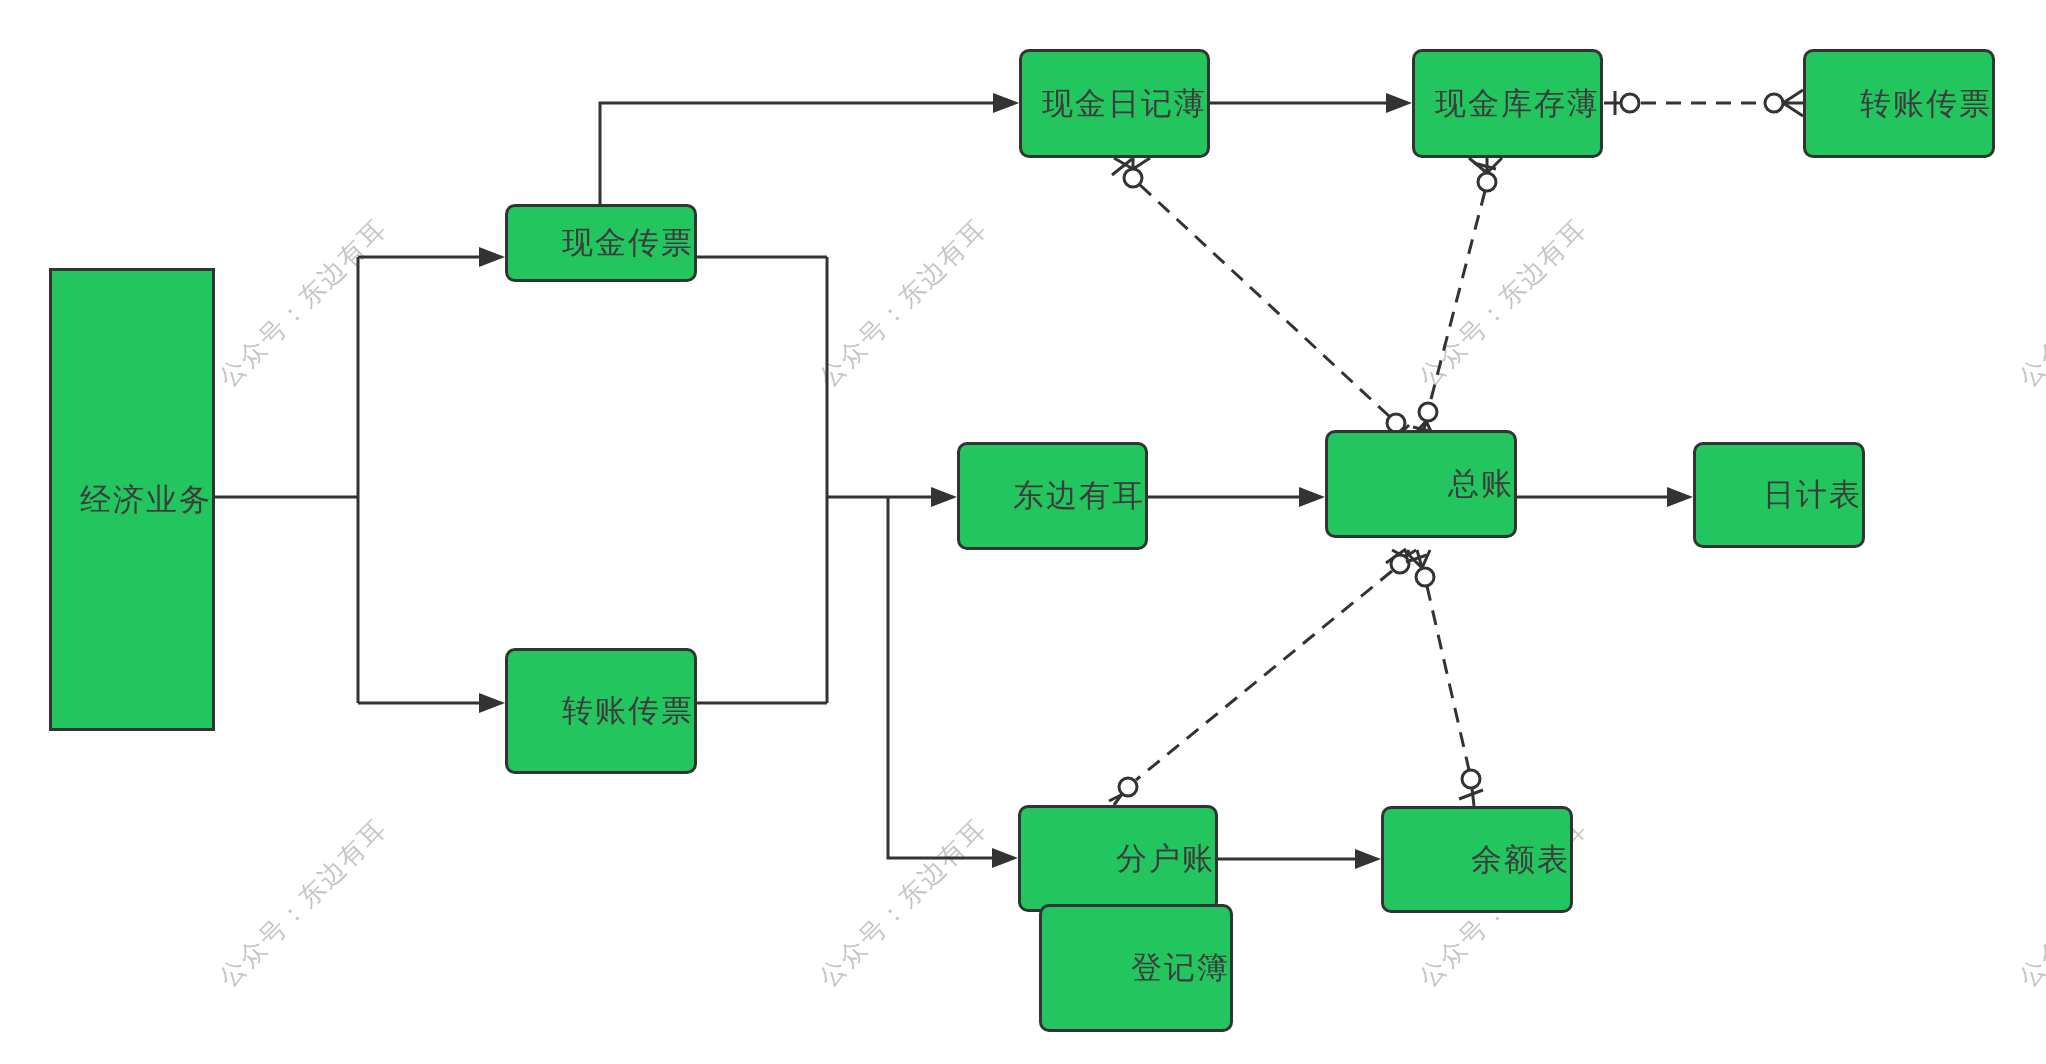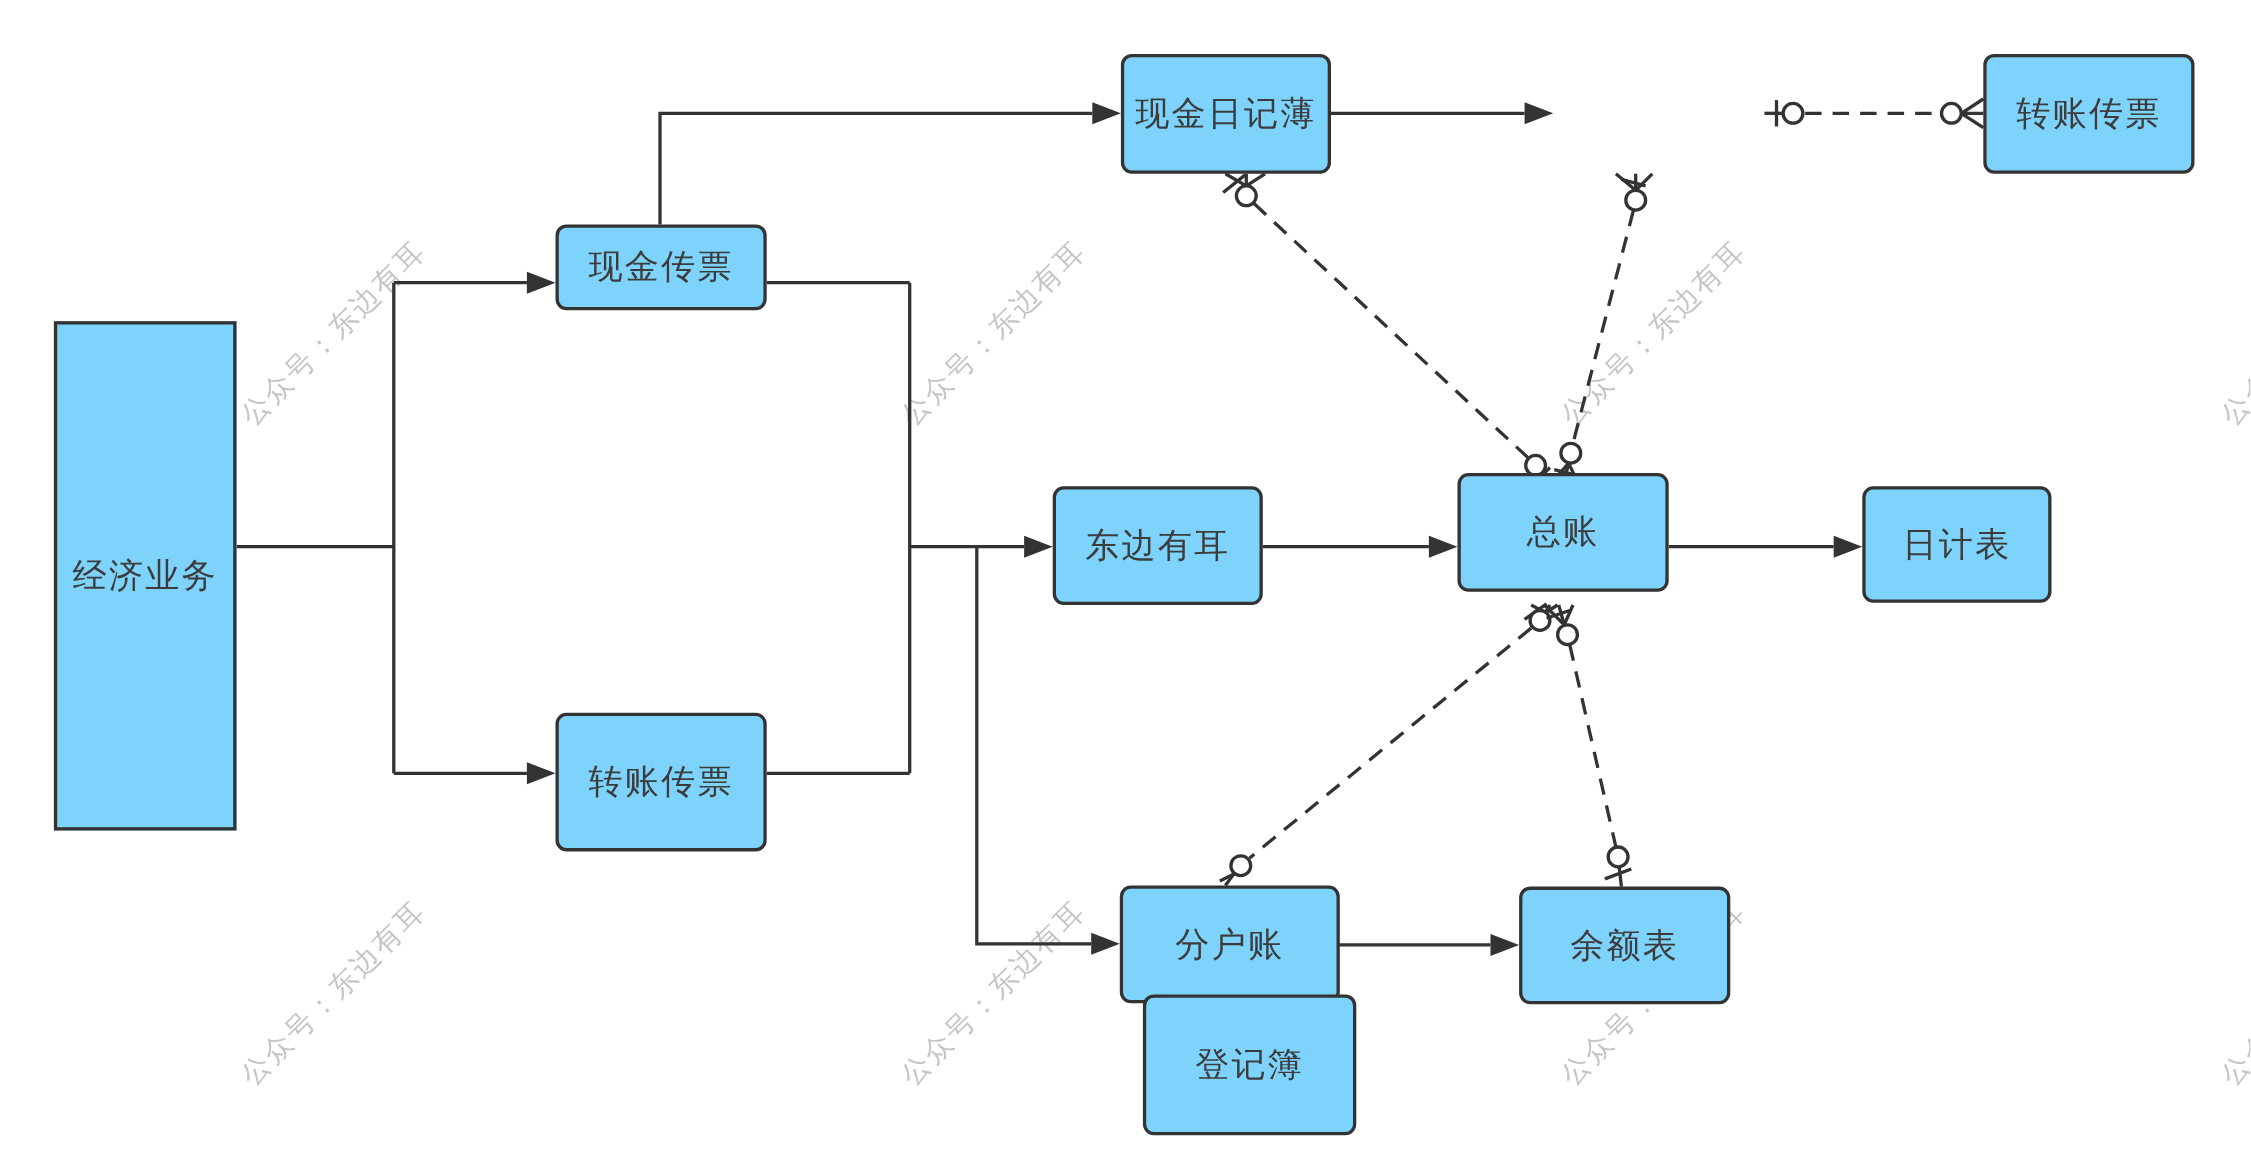--- a/index.html
+++ b/index.html
@@ -6,25 +6,25 @@
   #canvas{
     position:relative;
     width:2046px;height:1064px;
     overflow:hidden;
     background:#ffffff;
     font-family:"Liberation Sans","DejaVu Sans",sans-serif;
   }
   #wires{position:absolute;left:0;top:0;}
   .node{
     position:absolute;box-sizing:border-box;
-    border:3px solid #333333;border-radius:10px;background:#7dd3fc;
-    display:flex;align-items:center;justify-content:center;
+    border:3px solid #333333;border-radius:10px;background:#22c55e;
+    display:flex;align-items:center;justify-content:flex-end;
     font-size:31px;color:#3c3c3c;letter-spacing:2px;white-space:nowrap;
   }
-  .node.sharp{border-radius:0;margin-top:24px;}
+  .node.sharp{border-radius:0;}
   .wm{
     position:absolute;white-space:nowrap;
     font-size:26px;letter-spacing:2px;color:#c5c5c5;
     transform:translate(-50%,-50%) rotate(-45deg);
     pointer-events:none;
   }
 </style>
 </head>
 <body>
 
@@ -141,20 +141,23 @@
   </div>
 
   <div class="node" style="left:505px;top:648px;width:192px;height:126px">
     <span>转账传票</span>
   </div>
 
   <div class="node" style="left:1019px;top:49px;width:191px;height:109px">
     <span>现金日记薄</span>
   </div>
 
+  <div class="node" style="left:1412px;top:49px;width:191px;height:109px">
+    <span>现金库存薄</span>
+  </div>
 
   <div class="node" style="left:1803px;top:49px;width:192px;height:109px">
     <span>转账传票</span>
   </div>
 
   <div class="node" style="left:957px;top:442px;width:191px;height:108px">
     <span>东边有耳</span>
   </div>
 
   <div class="node" style="left:1325px;top:430px;width:192px;height:108px">

